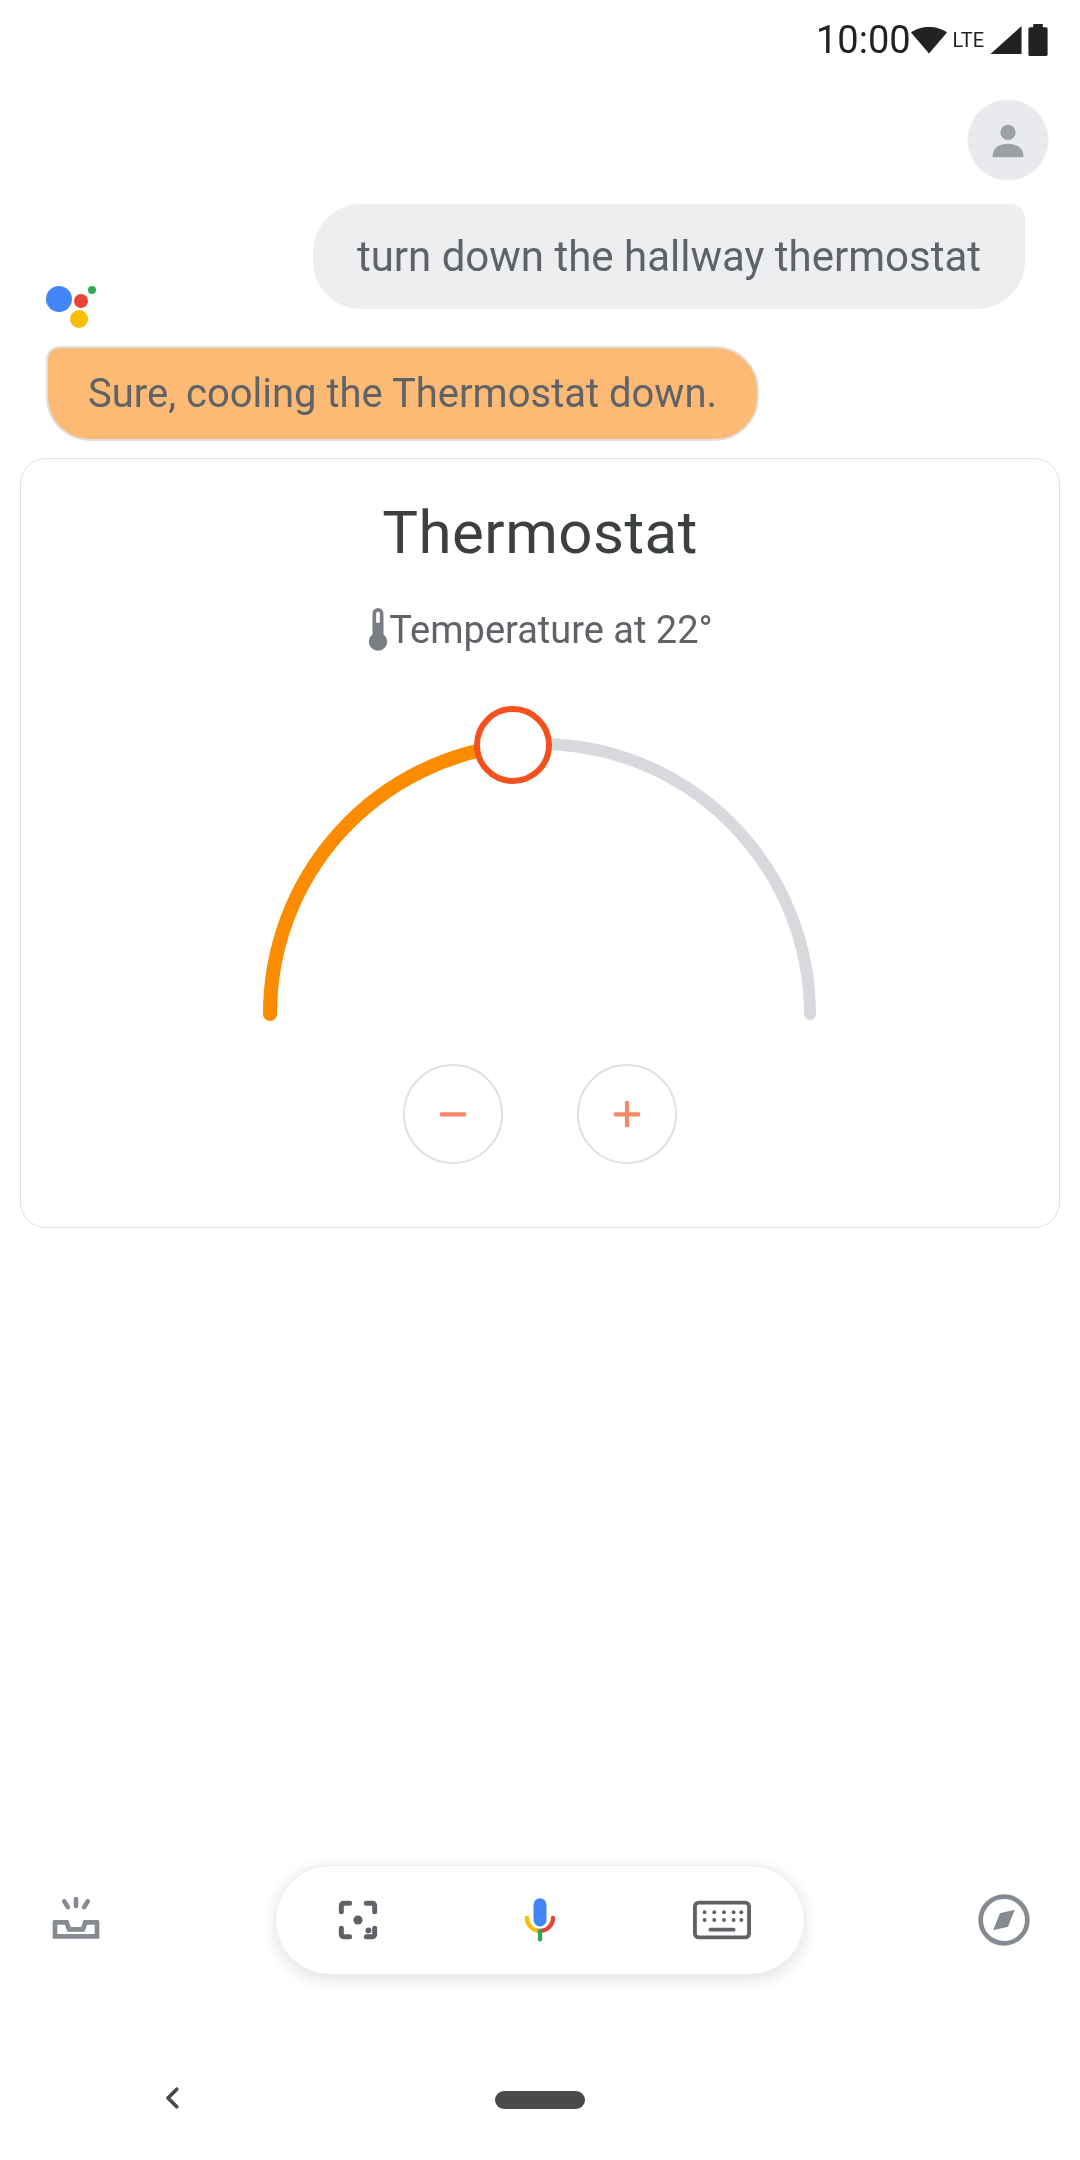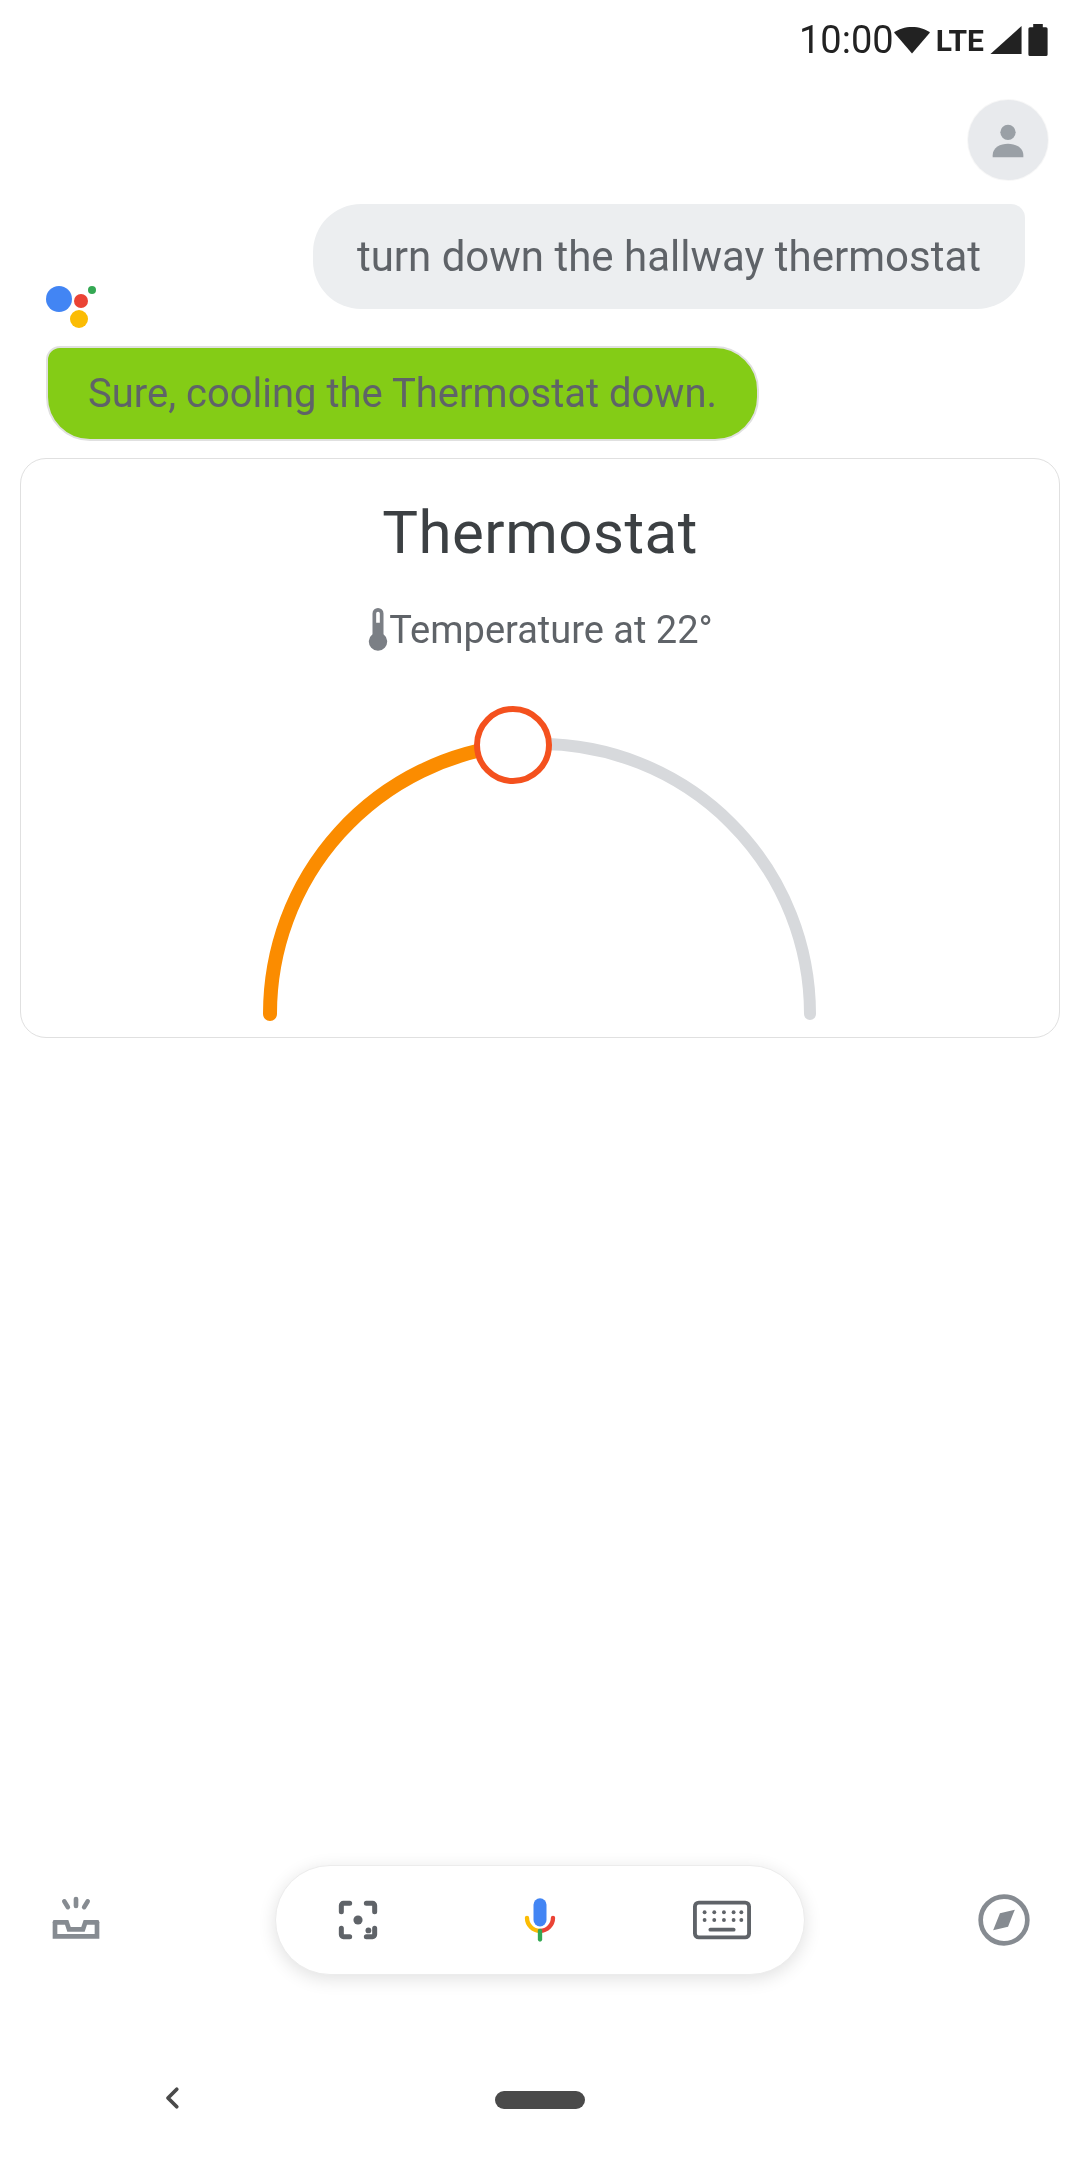--- a/index.html
+++ b/index.html
@@ -29,24 +29,24 @@
   .avatar svg { width:46px; height:46px; fill:#9aa0a6; }
   
   .user-bubble { position:absolute; top:80px; right:55px; max-width:820px; background:var(--bubble-grey); border-radius:48px; border-top-right-radius:14px; padding:28px 44px; font-size:42px; color:var(--txt);margin-top:44px; }
   
   .assistant-logo { position:absolute; top:200px; left:46px; width:60px; height:60px; }
   .assistant-logo .dot-b { position:absolute; width:26px; height:26px; border-radius:50%; background:#4285f4; left:0; top:6px; }
   .assistant-logo .dot-r { position:absolute; width:14px; height:14px; border-radius:50%; background:#ea4335; left:28px; top:14px; }
   .assistant-logo .dot-y { position:absolute; width:18px; height:18px; border-radius:50%; background:#fbbc04; left:24px; top:30px; }
   .assistant-logo .dot-g { position:absolute; width:8px;  height:8px;  border-radius:50%; background:#34a853; left:42px; top:6px; }
   
-  .assistant-bubble { position:absolute; top:266px; left:46px; background:#84cc16; border:2px solid var(--card-border); border-radius:44px; border-top-left-radius:14px; padding:22px 40px; font-size:40px; color:var(--txt); }
-  
-  
-  .card { position:absolute; top:378px; left:20px; right:20px; height:580px; border:1px solid var(--card-border); border-radius:26px; display:flex; flex-direction:column; align-items:center; padding-top:38px; overflow:hidden; }
+  .assistant-bubble { position:absolute; top:266px; left:46px; background:#fdba74; border:2px solid var(--card-border); border-radius:44px; border-top-left-radius:14px; padding:22px 40px; font-size:40px; color:var(--txt); }
+  
+  
+  .card { position:absolute; top:378px; left:20px; right:20px; height:770px; border:1px solid var(--card-border); border-radius:26px; display:flex; flex-direction:column; align-items:center; padding-top:38px; overflow:hidden; }
   .card-title { font-size:60px; color:#3c4043; font-weight:400; letter-spacing:0.5px; }
   .card-sub { margin-top:40px; display:flex; align-items:center; font-size:38px; color:var(--txt); }
   .thermo-icon { width:22px; height:44px; }
   
   .dial { position:relative; margin-top:22px; width:620px; height:360px; }
   .dial svg { width:100%; height:100%; overflow:visible; }
   .temp { position:absolute; bottom:8px; left:50%; transform:translateX(-50%); font-size:170px; font-weight:400; color:var(--temp-color); white-space:nowrap; letter-spacing:-2px; }
   .temp .deg { font-size:96px; vertical-align:top; position:relative; top:14px; }
   
   .pm-row { margin-top:30px; display:flex; gap:74px; }
@@ -69,21 +69,21 @@
 </style>
 </head>
 <body>
 
 <div class="status-bar">
   <div>10:00</div>
   <div class="status-right">
     <svg width="36" height="28" viewBox="0 0 24 18">
         <path fill="#222" d="M12 18 L0 4 C6 -1 18 -1 24 4 Z"></path>
       </svg>
-    <span style="font-size:30px; font-weight:700;">LTE</span>
+    <span style="font-size:20px; font-weight:400;">LTE</span>
     <svg width="32" height="28" viewBox="0 0 20 18">
         <path fill="#222" d="M0 18 L20 18 L20 0 Z"></path>
       </svg>
     <svg width="20" height="32" viewBox="0 0 12 20">
         <path fill="#222" d="M3 0h6v2h2a1 1 0 0 1 1 1v16a1 1 0 0 1-1 1H1a1 1 0 0 1-1-1V3a1 1 0 0 1 1-1h2z"></path>
       </svg>
   </div>
 </div>
 
 <div class="conv">

